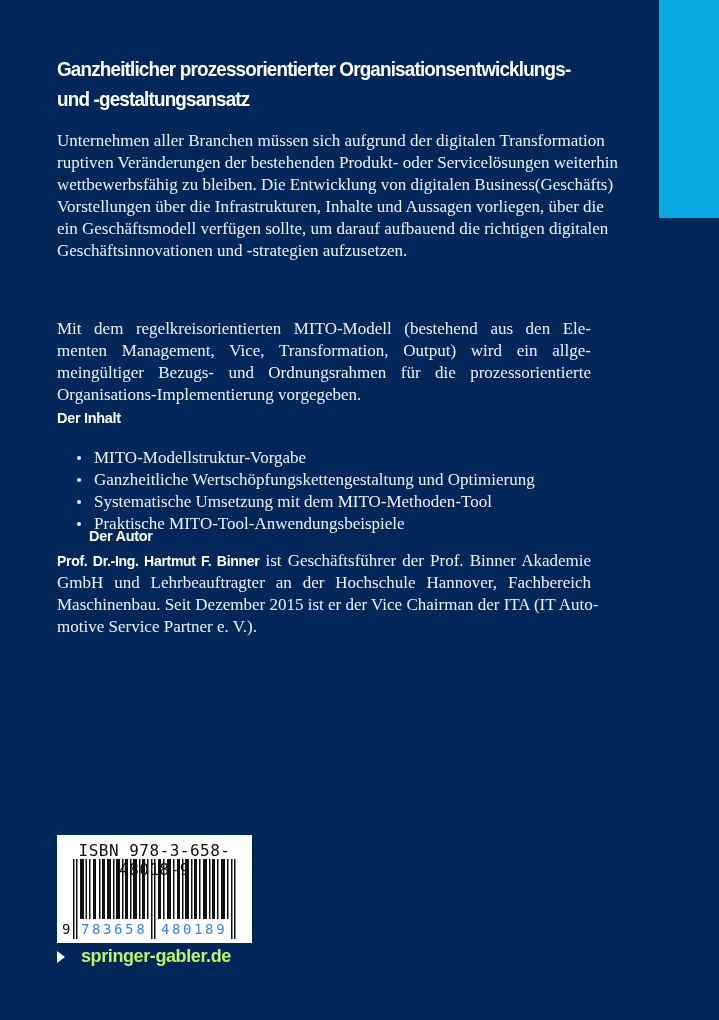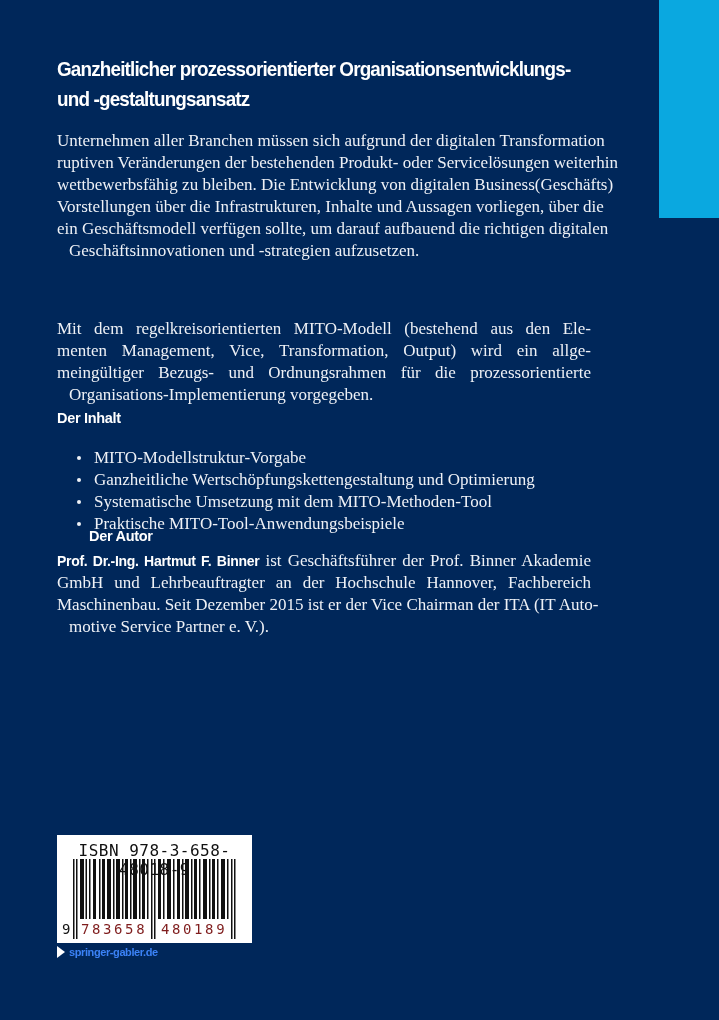--- a/index.html
+++ b/index.html
@@ -24,21 +24,21 @@
     .title span { display: block; white-space: nowrap; }
     .body-text {
       font-family: "Liberation Serif", serif;
       font-size: 17px; line-height: 22px; color: #eef1f6;
     }
     .para {
       position: absolute; left: 57px; width: 534px;
       text-align: justify;
     }
     .para span.line { display: block; white-space: nowrap; text-align-last: justify; }
-    .para span.last { text-align-last: left; margin-left: 12px; }
+    .para span.last { text-align-last: left; }
     .p1 { top: 130px; }
     .p2 { top: 318px; }
     .heading {
       position: absolute; left: 57px;
       font-family: "Liberation Sans", sans-serif;
       font-weight: bold; font-size: 14.5px; color: #ffffff;
       letter-spacing: -0.3px;
     }
     .h-inhalt { top: 410px; }
     .h-autor { top: 528px; margin-left: 32px; }
@@ -66,30 +66,30 @@
       font-family: "DejaVu Sans Mono", monospace; font-size: 16px;
       color: #111111; letter-spacing: 0.5px;
     }
     .bars { position: absolute; left: 0; top: 24px; }
     .digit-first {
       position: absolute; left: 5px; top: 86px;
       font-family: "DejaVu Sans Mono", monospace; font-size: 14px; color: #111;
     }
     .digits {
       position: absolute; top: 86px;
-      font-family: "DejaVu Sans Mono", monospace; font-size: 14px; color: #7f1d1d;
+      font-family: "DejaVu Sans Mono", monospace; font-size: 14px; color: #3b82f6;
       letter-spacing: 2.6px;
     }
     .digits-left { left: 24px; }
     .digits-right { left: 104px; }
     .springer-link {
       position: absolute; left: 57px; top: 946px;
       font-family: "Liberation Sans", sans-serif; font-weight: bold;
-      font-size: 11px; color: #3b82f6; letter-spacing: -0.4px;
-      display: flex; align-items: center; gap: 4px;
+      font-size: 18px; color: #bef264; letter-spacing: -0.4px;
+      display: flex; align-items: center; gap: 16px;
       text-decoration: none;
     }
     .springer-link .arrow {
       width: 0; height: 0;
       border-top: 6px solid transparent; border-bottom: 6px solid transparent;
       border-left: 8px solid #ffffff;
     }
   </style>
 </head>
 <body>

